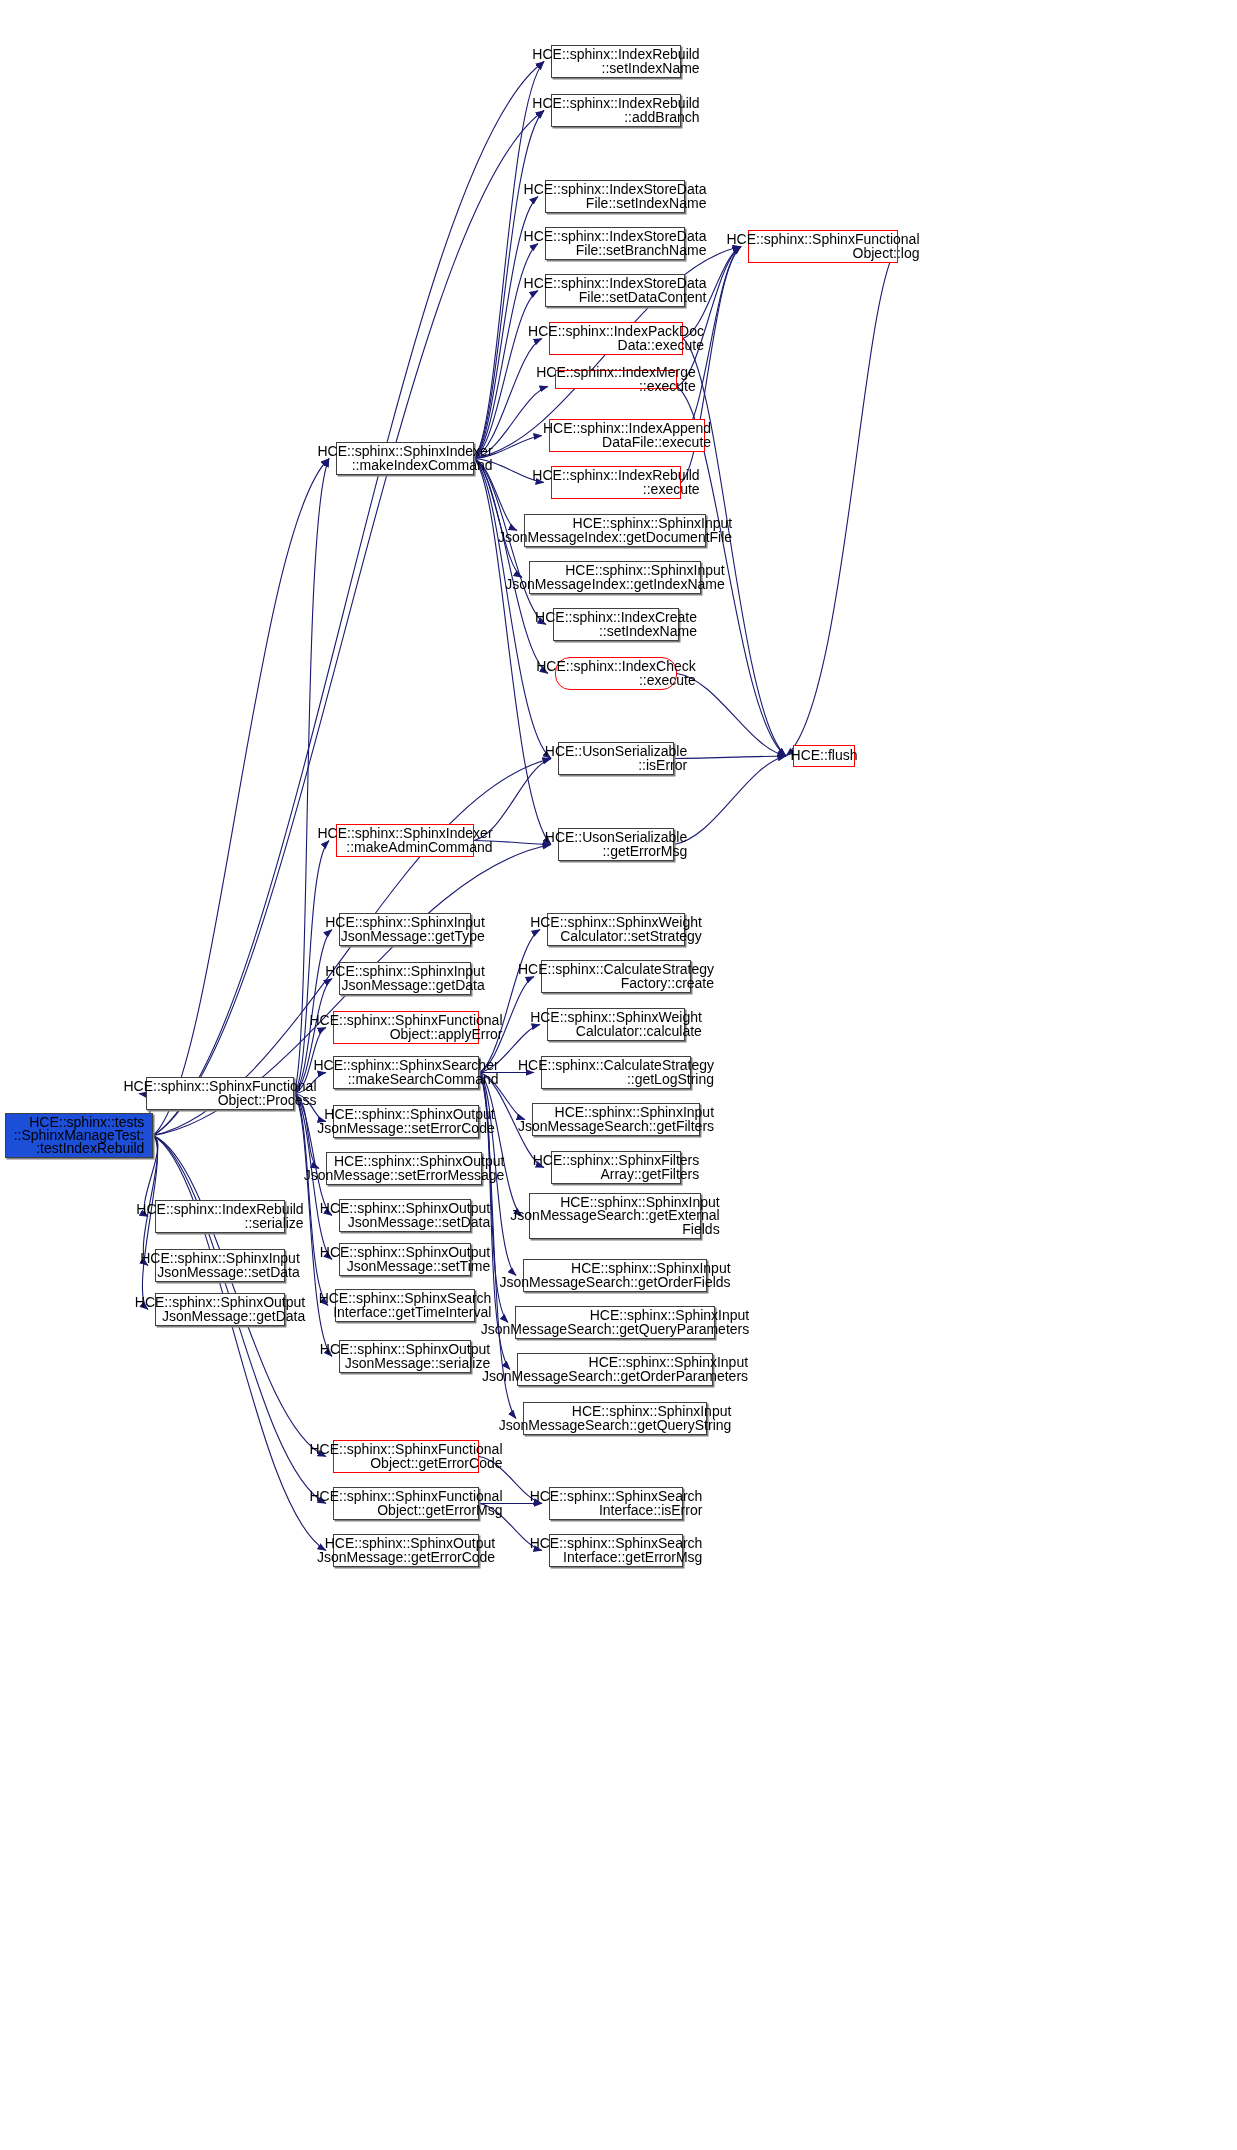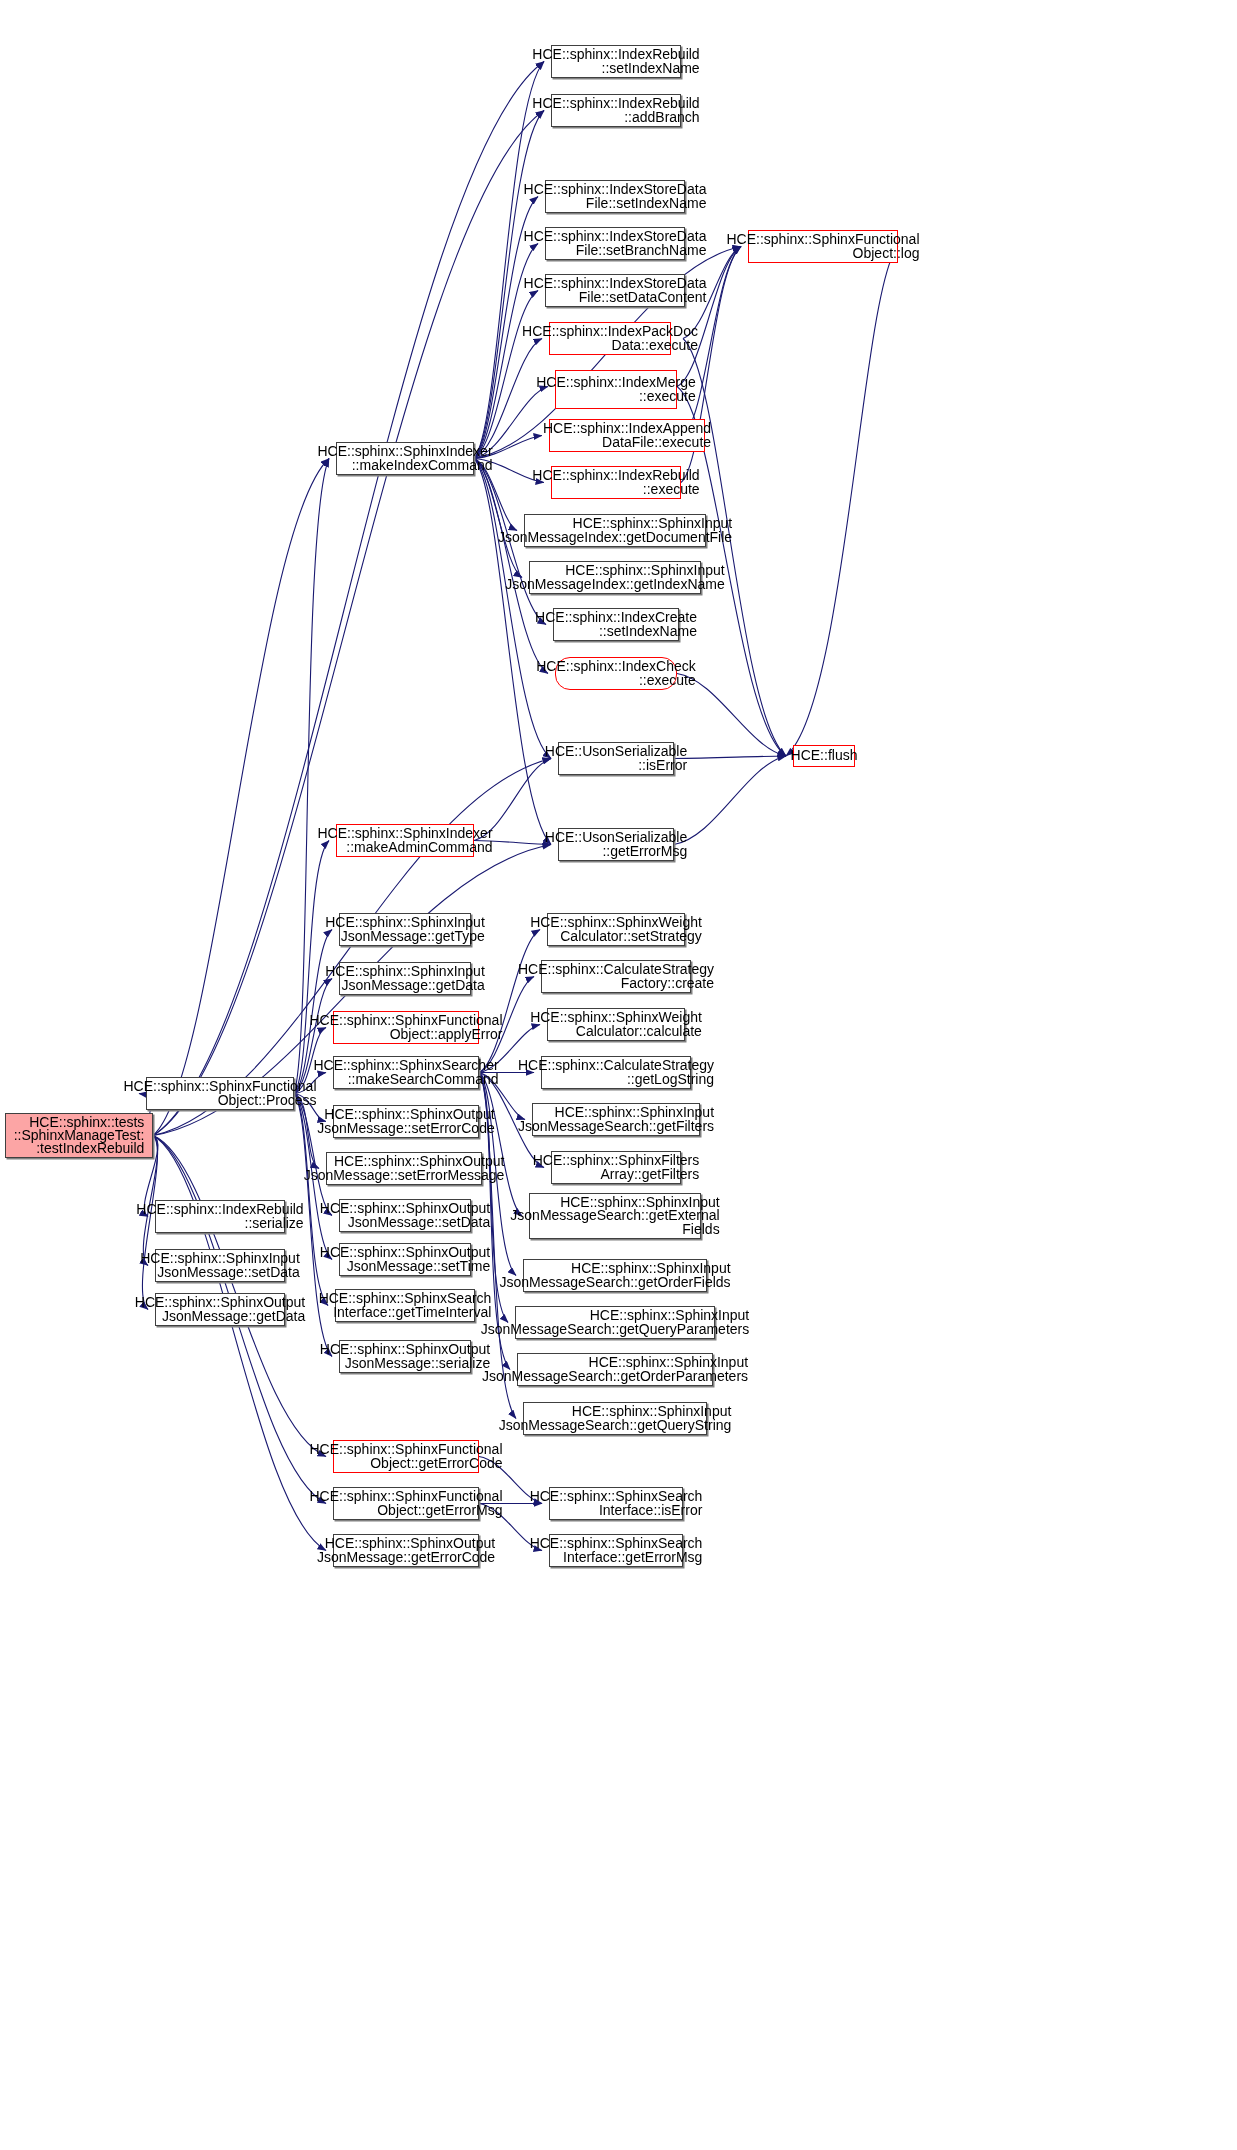--- a/index.html
+++ b/index.html
@@ -5,21 +5,21 @@
   html,body{margin:0;padding:0;background:#ffffff;}
   body{font-family:"Liberation Sans",sans-serif;}
   #canvas{position:relative;width:1237px;height:2150px;background:#fff;overflow:hidden;}
   #edges{position:absolute;left:0;top:0;width:1237px;height:2150px;}
   .node{position:absolute;box-sizing:border-box;background:#ffffff;
         border:1px solid #404040;
         box-shadow:1.5px 1.5px 0 0 #808080;
         display:flex;align-items:center;justify-content:center;text-align:right;
         font-size:14px;line-height:13.2px;color:#000;letter-spacing:0px;}
   .node.red{border:1px solid #ff0000;box-shadow:none;}
-  .node.root{background:#fca5a5;border:1px solid #404040;}
+  .node.root{background:#1d4ed8;border:1px solid #404040;}
   .node span{display:block;padding:0 3px;white-space:pre-line;}
 </style>
 </head>
 <body>
 
 <div id="canvas">
   <svg id="edges" viewBox="0 0 1237 2150">
     <defs>
       <marker id="ah" markerWidth="9" markerHeight="7" refX="8.5" refY="3.5" orient="auto" markerUnits="userSpaceOnUse">
         <path d="M0,0 L9,3.5 L0,7 z" fill="#191970"></path>
@@ -189,25 +189,25 @@
 File::setIndexName</span>
       </div>
       <div class="node" style="left: 545px; top: 227px; width: 140px; height: 33px;">
         <span>HCE::sphinx::IndexStoreData
 File::setBranchName</span>
       </div>
       <div class="node" style="left: 545px; top: 274px; width: 140px; height: 33px;">
         <span>HCE::sphinx::IndexStoreData
 File::setDataContent</span>
       </div>
-      <div class="node red" style="left: 549px; top: 322px; width: 122px; height: 33px;">
+      <div class="node red" style="left: 549px; top: 322px; width: 134px; height: 33px;">
         <span>HCE::sphinx::IndexPackDoc
 Data::execute</span>
       </div>
-      <div class="node red" style="left: 555px; top: 370px; width: 122px; height: 39px;">
+      <div class="node red" style="left: 555px; top: 370px; width: 122px; height: 19px;">
         <span>HCE::sphinx::IndexMerge
 ::execute</span>
       </div>
       <div class="node red" style="left: 549px; top: 419px; width: 156px; height: 33px;">
         <span>HCE::sphinx::IndexAppend
 DataFile::execute</span>
       </div>
       <div class="node red" style="left: 551px; top: 466px; width: 130px; height: 33px;">
         <span>HCE::sphinx::IndexRebuild
 ::execute</span>

